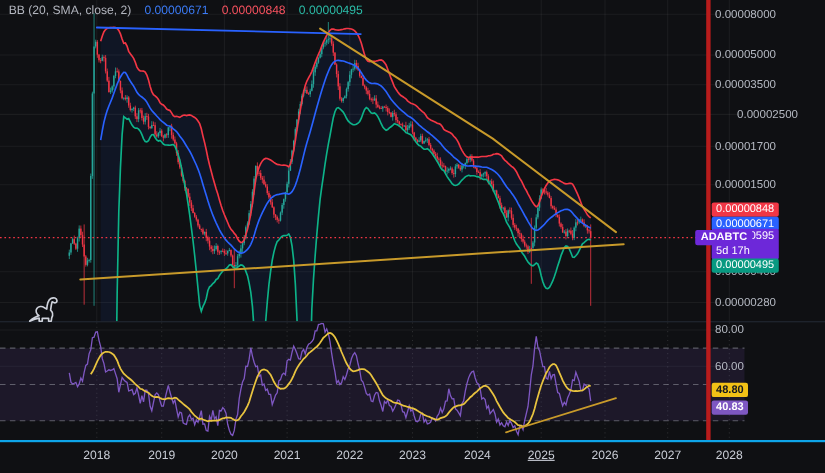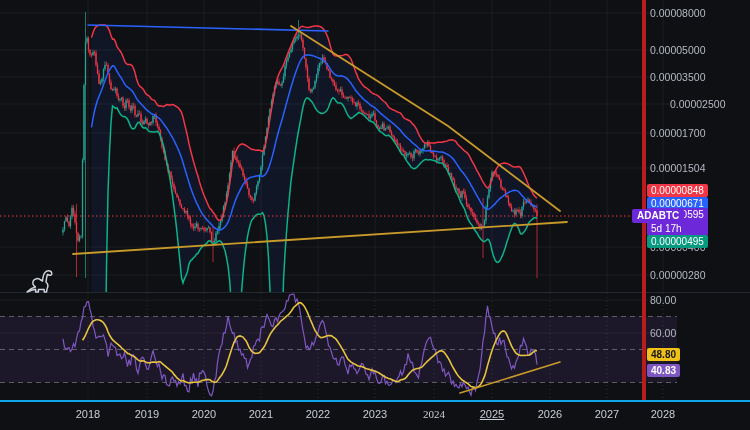--- a/index.html
+++ b/index.html
@@ -723,39 +723,45 @@
         <line x1="0" y1="349.5" x2="677" y2="349.5" stroke="#9598a1" stroke-width="1" stroke-dasharray="5,4" opacity="0.55"></line>
         <line x1="0" y1="382.5" x2="677" y2="382.5" stroke="#9598a1" stroke-width="1" stroke-dasharray="5,4" opacity="0.55"></line>
         <path d="M63.0 338.9 L64.5 347.4 L66.0 349.0 L67.5 348.4 L69.0 347.6 L70.5 351.5 L72.0 349.0 L73.5 343.7 L75.0 346.6 L76.5 338.5 L78.0 332.2 L79.5 331.0 L81.0 321.7 L82.5 318.0 L84.0 307.0 L85.5 306.5 L87.0 301.8 L88.5 301.6 L90.0 309.4 L91.5 315.1 L93.0 326.1 L94.5 330.6 L96.0 338.1 L97.5 337.3 L99.0 336.2 L100.5 336.8 L102.0 336.3 L103.5 335.1 L105.0 339.7 L106.5 344.3 L108.0 356.6 L109.5 349.7 L111.0 343.2 L112.5 345.2 L114.0 346.7 L115.5 347.7 L117.0 355.4 L118.5 354.9 L120.0 354.1 L121.5 358.7 L123.0 357.5 L124.5 352.6 L126.0 359.2 L127.5 366.7 L129.0 359.6 L130.5 365.4 L132.0 354.8 L133.5 354.8 L135.0 357.9 L136.5 369.3 L138.0 373.4 L139.5 366.0 L141.0 358.9 L142.5 357.2 L144.0 358.8 L145.5 364.5 L147.0 369.1 L148.5 369.2 L150.0 362.3 L151.5 356.3 L153.0 350.4 L154.5 356.4 L156.0 361.6 L157.5 366.6 L159.0 363.6 L160.5 371.6 L162.0 379.0 L163.5 374.7 L165.0 375.4 L166.5 384.4 L168.0 385.4 L169.5 385.9 L171.0 379.1 L172.5 377.1 L174.0 381.1 L175.5 380.3 L177.0 386.1 L178.5 381.7 L180.0 383.9 L181.5 378.9 L183.0 373.3 L184.5 385.6 L186.0 385.4 L187.5 391.4 L189.0 391.9 L190.5 378.5 L192.0 381.7 L193.5 373.0 L195.0 380.7 L196.5 378.8 L198.0 386.9 L199.5 373.1 L201.0 373.6 L202.5 370.6 L204.0 372.2 L205.5 375.9 L207.0 385.7 L208.5 391.1 L210.0 394.8 L211.5 395.8 L213.0 391.3 L214.5 381.0 L216.0 376.9 L217.5 362.2 L219.0 353.7 L220.5 347.2 L222.0 344.2 L223.5 332.9 L225.0 333.2 L226.5 326.5 L228.0 316.2 L229.5 323.7 L231.0 329.3 L232.5 333.4 L234.0 332.9 L235.5 342.3 L237.0 340.9 L238.5 350.2 L240.0 349.1 L241.5 354.9 L243.0 353.8 L244.5 358.5 L246.0 358.6 L247.5 367.8 L249.0 363.7 L250.5 359.2 L252.0 357.1 L253.5 346.3 L255.0 345.1 L256.5 340.6 L258.0 339.2 L259.5 340.8 L261.0 328.0 L262.5 326.7 L264.0 327.4 L265.5 320.2 L267.0 314.6 L268.5 317.8 L270.0 321.6 L271.5 326.1 L273.0 326.6 L274.5 319.8 L276.0 317.6 L277.5 321.8 L279.0 315.9 L280.5 312.9 L282.0 312.0 L283.5 310.5 L285.0 308.4 L286.5 300.8 L288.0 300.8 L289.5 295.1 L291.0 294.6 L292.5 294.0 L294.0 294.3 L295.5 302.0 L297.0 299.0 L298.5 303.3 L300.0 310.6 L301.5 321.2 L303.0 330.5 L304.5 338.1 L306.0 348.2 L307.5 346.0 L309.0 349.6 L310.5 348.0 L312.0 342.4 L313.5 345.0 L315.0 340.7 L316.5 335.3 L318.0 332.3 L319.5 326.2 L321.0 322.6 L322.5 320.6 L324.0 323.4 L325.5 330.7 L327.0 336.4 L328.5 345.7 L330.0 347.4 L331.5 352.2 L333.0 357.6 L334.5 359.3 L336.0 358.2 L337.5 364.6 L339.0 365.2 L340.5 359.3 L342.0 356.8 L343.5 357.2 L345.0 364.4 L346.5 368.6 L348.0 374.1 L349.5 365.0 L351.0 366.7 L352.5 363.6 L354.0 368.7 L355.5 369.5 L357.0 373.7 L358.5 371.1 L360.0 367.5 L361.5 363.6 L363.0 364.1 L364.5 367.9 L366.0 374.3 L367.5 374.8 L369.0 379.7 L370.5 374.3 L372.0 368.9 L373.5 373.7 L375.0 372.2 L376.5 378.1 L378.0 382.9 L379.5 383.5 L381.0 382.0 L382.5 376.5 L384.0 375.8 L385.5 383.6 L387.0 381.3 L388.5 385.4 L390.0 385.0 L391.5 383.7 L393.0 379.8 L394.5 380.8 L396.0 382.6 L397.5 378.2 L399.0 376.2 L400.5 371.0 L402.0 375.1 L403.5 371.7 L405.0 364.6 L406.5 364.5 L408.0 353.4 L409.5 359.6 L411.0 362.6 L412.5 362.4 L414.0 371.7 L415.5 372.9 L417.0 375.4 L418.5 377.9 L420.0 367.0 L421.5 364.5 L423.0 355.6 L424.5 348.8 L426.0 343.5 L427.5 340.1 L429.0 338.0 L430.5 337.4 L432.0 343.6 L433.5 347.9 L435.0 349.3 L436.5 353.5 L438.0 362.7 L439.5 361.6 L441.0 363.2 L442.5 371.2 L444.0 369.0 L445.5 376.1 L447.0 374.2 L448.5 372.3 L450.0 376.3 L451.5 383.8 L453.0 381.0 L454.5 386.3 L456.0 384.3 L457.5 387.1 L459.0 388.0 L460.5 383.6 L462.0 386.8 L463.5 382.2 L465.0 384.9 L466.5 388.6 L468.0 387.1 L469.5 392.1 L471.0 395.2 L472.5 387.5 L474.0 386.8 L475.5 390.6 L477.0 382.1 L478.5 375.9 L480.0 369.5 L481.5 355.8 L483.0 340.8 L484.5 332.7 L486.0 316.5 L487.5 305.8 L489.0 315.7 L490.5 318.8 L492.0 326.4 L493.5 333.3 L495.0 333.3 L496.5 343.8 L498.0 344.7 L499.5 337.7 L501.0 344.4 L502.5 340.8 L504.0 340.5 L505.5 349.1 L507.0 356.8 L508.5 357.6 L510.0 363.6 L511.5 368.9 L513.0 365.7 L514.5 368.1 L516.0 361.8 L517.5 358.5 L519.0 354.6 L520.5 345.4 L522.0 346.0 L523.5 338.4 L525.0 342.5 L526.5 346.5 L528.0 354.9 L529.5 355.1 L531.0 349.2 L532.5 350.3 L534.0 351.9 L535.5 353.6 L537.0 364.6" fill="none" stroke="#7e57c2" stroke-width="1.2"></path>
         <path d="M82.5 340.3 L84.0 338.0 L85.5 335.1 L87.0 331.7 L88.5 328.3 L90.0 325.6 L91.5 323.0 L93.0 321.4 L94.5 320.4 L96.0 319.8 L97.5 319.8 L99.0 320.0 L100.5 320.5 L102.0 321.5 L103.5 322.7 L105.0 325.0 L106.5 327.7 L108.0 331.7 L109.5 335.1 L111.0 337.5 L112.5 339.7 L114.0 341.1 L115.5 342.4 L117.0 343.6 L118.5 344.8 L120.0 346.1 L121.5 347.7 L123.0 349.2 L124.5 350.4 L126.0 351.8 L127.5 353.4 L129.0 353.7 L130.5 354.8 L132.0 355.6 L133.5 356.3 L135.0 357.1 L136.5 358.6 L138.0 359.9 L139.5 360.7 L141.0 361.1 L142.5 360.9 L144.0 361.0 L145.5 361.9 L147.0 362.6 L148.5 362.8 L150.0 363.0 L151.5 362.3 L153.0 362.0 L154.5 362.1 L156.0 362.4 L157.5 362.2 L159.0 361.5 L160.5 361.9 L162.0 363.3 L163.5 364.6 L165.0 365.8 L166.5 367.2 L168.0 368.4 L169.5 369.6 L171.0 370.8 L172.5 372.2 L174.0 374.4 L175.5 376.1 L177.0 377.9 L178.5 379.0 L180.0 380.4 L181.5 380.9 L183.0 380.5 L184.5 381.3 L186.0 382.0 L187.5 382.5 L189.0 383.0 L190.5 382.5 L192.0 382.6 L193.5 382.3 L195.0 382.3 L196.5 382.2 L198.0 382.3 L199.5 381.7 L201.0 380.9 L202.5 380.3 L204.0 380.2 L205.5 379.5 L207.0 379.6 L208.5 379.6 L210.0 379.8 L211.5 381.0 L213.0 381.7 L214.5 382.3 L216.0 382.0 L217.5 380.8 L219.0 378.4 L220.5 376.6 L222.0 374.5 L223.5 371.8 L225.0 369.0 L226.5 365.5 L228.0 360.5 L229.5 355.7 L231.0 351.0 L232.5 346.6 L234.0 342.4 L235.5 339.6 L237.0 337.1 L238.5 336.2 L240.0 335.9 L241.5 336.4 L243.0 337.1 L244.5 338.9 L246.0 340.7 L247.5 343.7 L249.0 347.1 L250.5 349.6 L252.0 351.6 L253.5 352.5 L255.0 353.4 L256.5 353.3 L258.0 353.2 L259.5 352.5 L261.0 351.0 L262.5 349.0 L264.0 347.1 L265.5 344.3 L267.0 341.2 L268.5 337.6 L270.0 334.6 L271.5 332.2 L273.0 330.1 L274.5 328.2 L276.0 326.2 L277.5 324.9 L279.0 323.2 L280.5 321.2 L282.0 320.1 L283.5 318.9 L285.0 317.6 L286.5 316.2 L288.0 315.2 L289.5 313.6 L291.0 311.6 L292.5 309.3 L294.0 307.0 L295.5 305.8 L297.0 304.4 L298.5 303.1 L300.0 302.7 L301.5 303.3 L303.0 304.7 L304.5 306.6 L306.0 309.5 L307.5 312.7 L309.0 316.2 L310.5 320.0 L312.0 323.4 L313.5 327.0 L315.0 330.3 L316.5 332.7 L318.0 335.1 L319.5 336.7 L321.0 337.6 L322.5 337.5 L324.0 337.0 L325.5 336.5 L327.0 335.7 L328.5 335.6 L330.0 335.5 L331.5 335.8 L333.0 336.9 L334.5 337.9 L336.0 339.1 L337.5 341.2 L339.0 343.6 L340.5 345.9 L342.0 348.4 L343.5 351.0 L345.0 353.9 L346.5 356.6 L348.0 359.3 L349.5 360.7 L351.0 362.1 L352.5 362.9 L354.0 363.7 L355.5 364.4 L357.0 365.5 L358.5 366.0 L360.0 366.2 L361.5 366.5 L363.0 367.0 L364.5 367.8 L366.0 368.5 L367.5 368.9 L369.0 369.3 L370.5 370.0 L372.0 370.1 L373.5 370.8 L375.0 371.1 L376.5 371.7 L378.0 372.4 L379.5 373.3 L381.0 374.3 L382.5 375.2 L384.0 376.0 L385.5 377.2 L387.0 377.7 L388.5 378.4 L390.0 378.8 L391.5 379.5 L393.0 380.3 L394.5 380.8 L396.0 381.5 L397.5 381.5 L399.0 381.0 L400.5 380.1 L402.0 379.6 L403.5 379.3 L405.0 378.5 L406.5 377.1 L408.0 375.1 L409.5 373.3 L411.0 371.7 L412.5 370.2 L414.0 369.6 L415.5 369.0 L417.0 368.5 L418.5 368.5 L420.0 367.8 L421.5 367.4 L423.0 366.0 L424.5 364.3 L426.0 362.8 L427.5 361.1 L429.0 360.0 L430.5 358.4 L432.0 357.1 L433.5 356.0 L435.0 354.4 L436.5 353.0 L438.0 352.1 L439.5 351.0 L441.0 350.7 L442.5 351.2 L444.0 352.1 L445.5 354.1 L447.0 356.3 L448.5 358.6 L450.0 361.3 L451.5 364.6 L453.0 367.3 L454.5 370.0 L456.0 372.5 L457.5 374.9 L459.0 376.7 L460.5 378.3 L462.0 380.0 L463.5 380.8 L465.0 381.9 L466.5 382.8 L468.0 383.7 L469.5 385.1 L471.0 386.5 L472.5 386.8 L474.0 387.2 L475.5 387.5 L477.0 387.3 L478.5 386.5 L480.0 385.2 L481.5 383.2 L483.0 379.9 L484.5 376.4 L486.0 371.5 L487.5 365.6 L489.0 360.5 L490.5 355.3 L492.0 350.4 L493.5 346.5 L495.0 342.7 L496.5 339.3 L498.0 336.7 L499.5 333.9 L501.0 332.1 L502.5 331.1 L504.0 331.0 L505.5 332.2 L507.0 335.1 L508.5 338.8 L510.0 342.2 L511.5 345.8 L513.0 348.6 L514.5 351.1 L516.0 353.1 L517.5 354.2 L519.0 354.9 L520.5 355.4 L522.0 355.5 L523.5 355.4 L525.0 355.5 L526.5 355.3 L528.0 355.2 L529.5 355.0 L531.0 354.0 L532.5 352.6 L534.0 351.7 L535.5 350.6 L537.0 350.8" fill="none" stroke="#e8c33f" stroke-width="1.6"></path>
         <path d="M460.0 393.0 L560.0 362.0" fill="none" stroke="#c89a2a" stroke-width="1.6" stroke-linecap="round"></path>
       </g>
     </svg>
 
   <div id="pane-separator"></div>
 
+  <div class="legend" style="left:8px;top:4px;">
+    <span>BB (20, SMA, close, 2)</span>
+    <span class="lv-blue">0.00000671</span>
+    <span class="lv-red">0.00000848</span>
+    <span class="lv-teal">0.00000495</span>
+  </div>
 
 
   <svg id="dino" width="32" height="28" viewBox="0 0 32 28">
     <path d="M3 24 C6 21 9 19.5 11.5 19 C9 17.5 8 14.5 9.5 12.5 C11 10.5 14 10 16 11.5 L18.5 13
              C18.8 9 19.5 5 22.2 3.4 C24.8 1.9 27.6 3.2 27.8 5.2 C28 7 26.2 7.8 24.8 7 L23.4 6.4
              C22.6 8.8 22.3 11.5 22 14 C23.8 15.6 24.3 18.6 23 21 L22.6 24 L20.2 24 L20.2 21.4
              L14.4 21.4 L14.4 24 L11.6 24 L11.6 21.2 C8.6 21.6 5.6 22.8 3 24 Z" fill="none" stroke="#cfd3dc" stroke-width="1.5" stroke-linejoin="round" stroke-linecap="round"></path>
   </svg>
 
   <div id="symbol-badge">ADABTC</div>
 
   <div id="price-axis">
     <div id="price-labels">
         <div class="ax-label" style="top: 7px;">0.00008000</div>
         <div class="ax-label" style="top: 44px;">0.00005000</div>
         <div class="ax-label" style="top: 71px;">0.00003500</div>
         <div class="ax-label" style="top: 98px; padding-left: 20px;">0.00002500</div>
         <div class="ax-label" style="top: 127px;">0.00001700</div>
-        <div class="ax-label" style="top: 162px;">0.00001504</div>
+        <div class="ax-label" style="top: 162px;">0.00001500</div>
         <div class="ax-label" style="top: 241px;">0.00000400</div>
         <div class="ax-label" style="top: 269px;">0.00000280</div>
         <div class="ax-label" style="top: 294px;">80.00</div>
         <div class="ax-label" style="top: 327px;">60.00</div>
       </div>
     <div class="badge" style="top:184px;background:#f23645;">0.00000848</div>
     <div class="badge" style="top:197px;background:#2962ff;">0.00000671</div>
     <div class="badge" id="badge-price" style="top:208px;background:#6d28d9;">
       <div>0.00000595</div>
       <div>5d 17h</div>
@@ -765,19 +771,19 @@
     <div class="badge" style="top:364px;background:#7e57c2;font-weight:bold;">40.83</div>
   </div>
 
   <div id="time-axis">
       <div class="yr-label" style="left: 66px;">2018</div>
       <div class="yr-label" style="left: 125px;">2019</div>
       <div class="yr-label" style="left: 182px;">2020</div>
       <div class="yr-label" style="left: 239px;">2021</div>
       <div class="yr-label" style="left: 296px;">2022</div>
       <div class="yr-label" style="left: 353px;">2023</div>
-      <div class="yr-label" style="left: 412px; font-family: Liberation Serif, serif;">2024</div>
+      <div class="yr-label" style="left: 412px;">2024</div>
       <div class="yr-label" style="left: 470px; text-decoration: underline;">2025</div>
       <div class="yr-label" style="left: 528px;">2026</div>
       <div class="yr-label" style="left: 585px;">2027</div>
       <div class="yr-label" style="left: 641px;">2028</div>
     </div>
 </div>
 
 </body></html>

